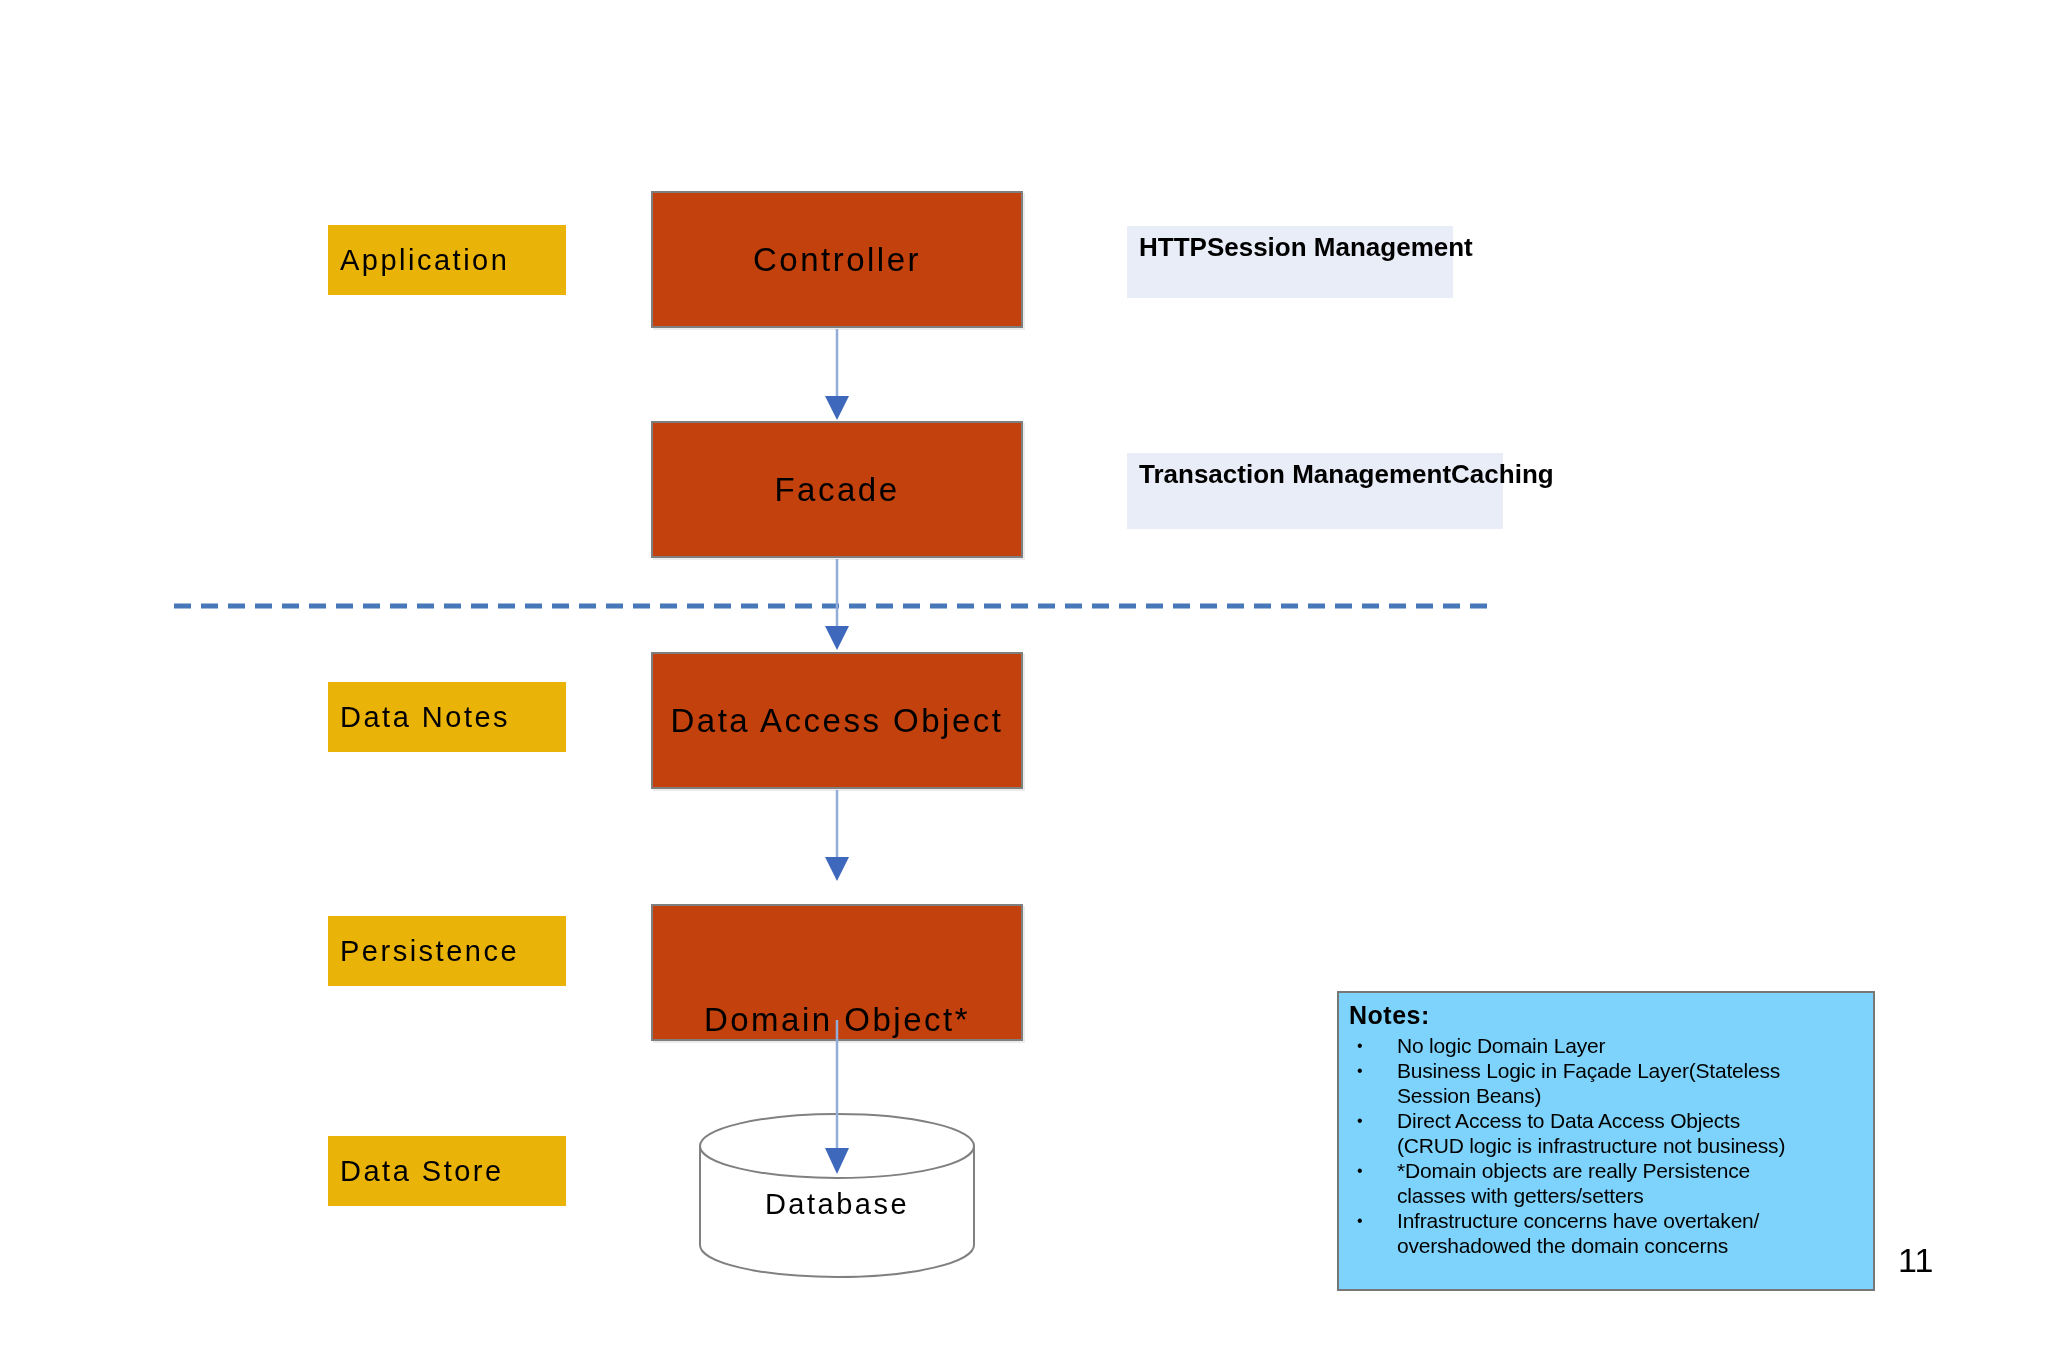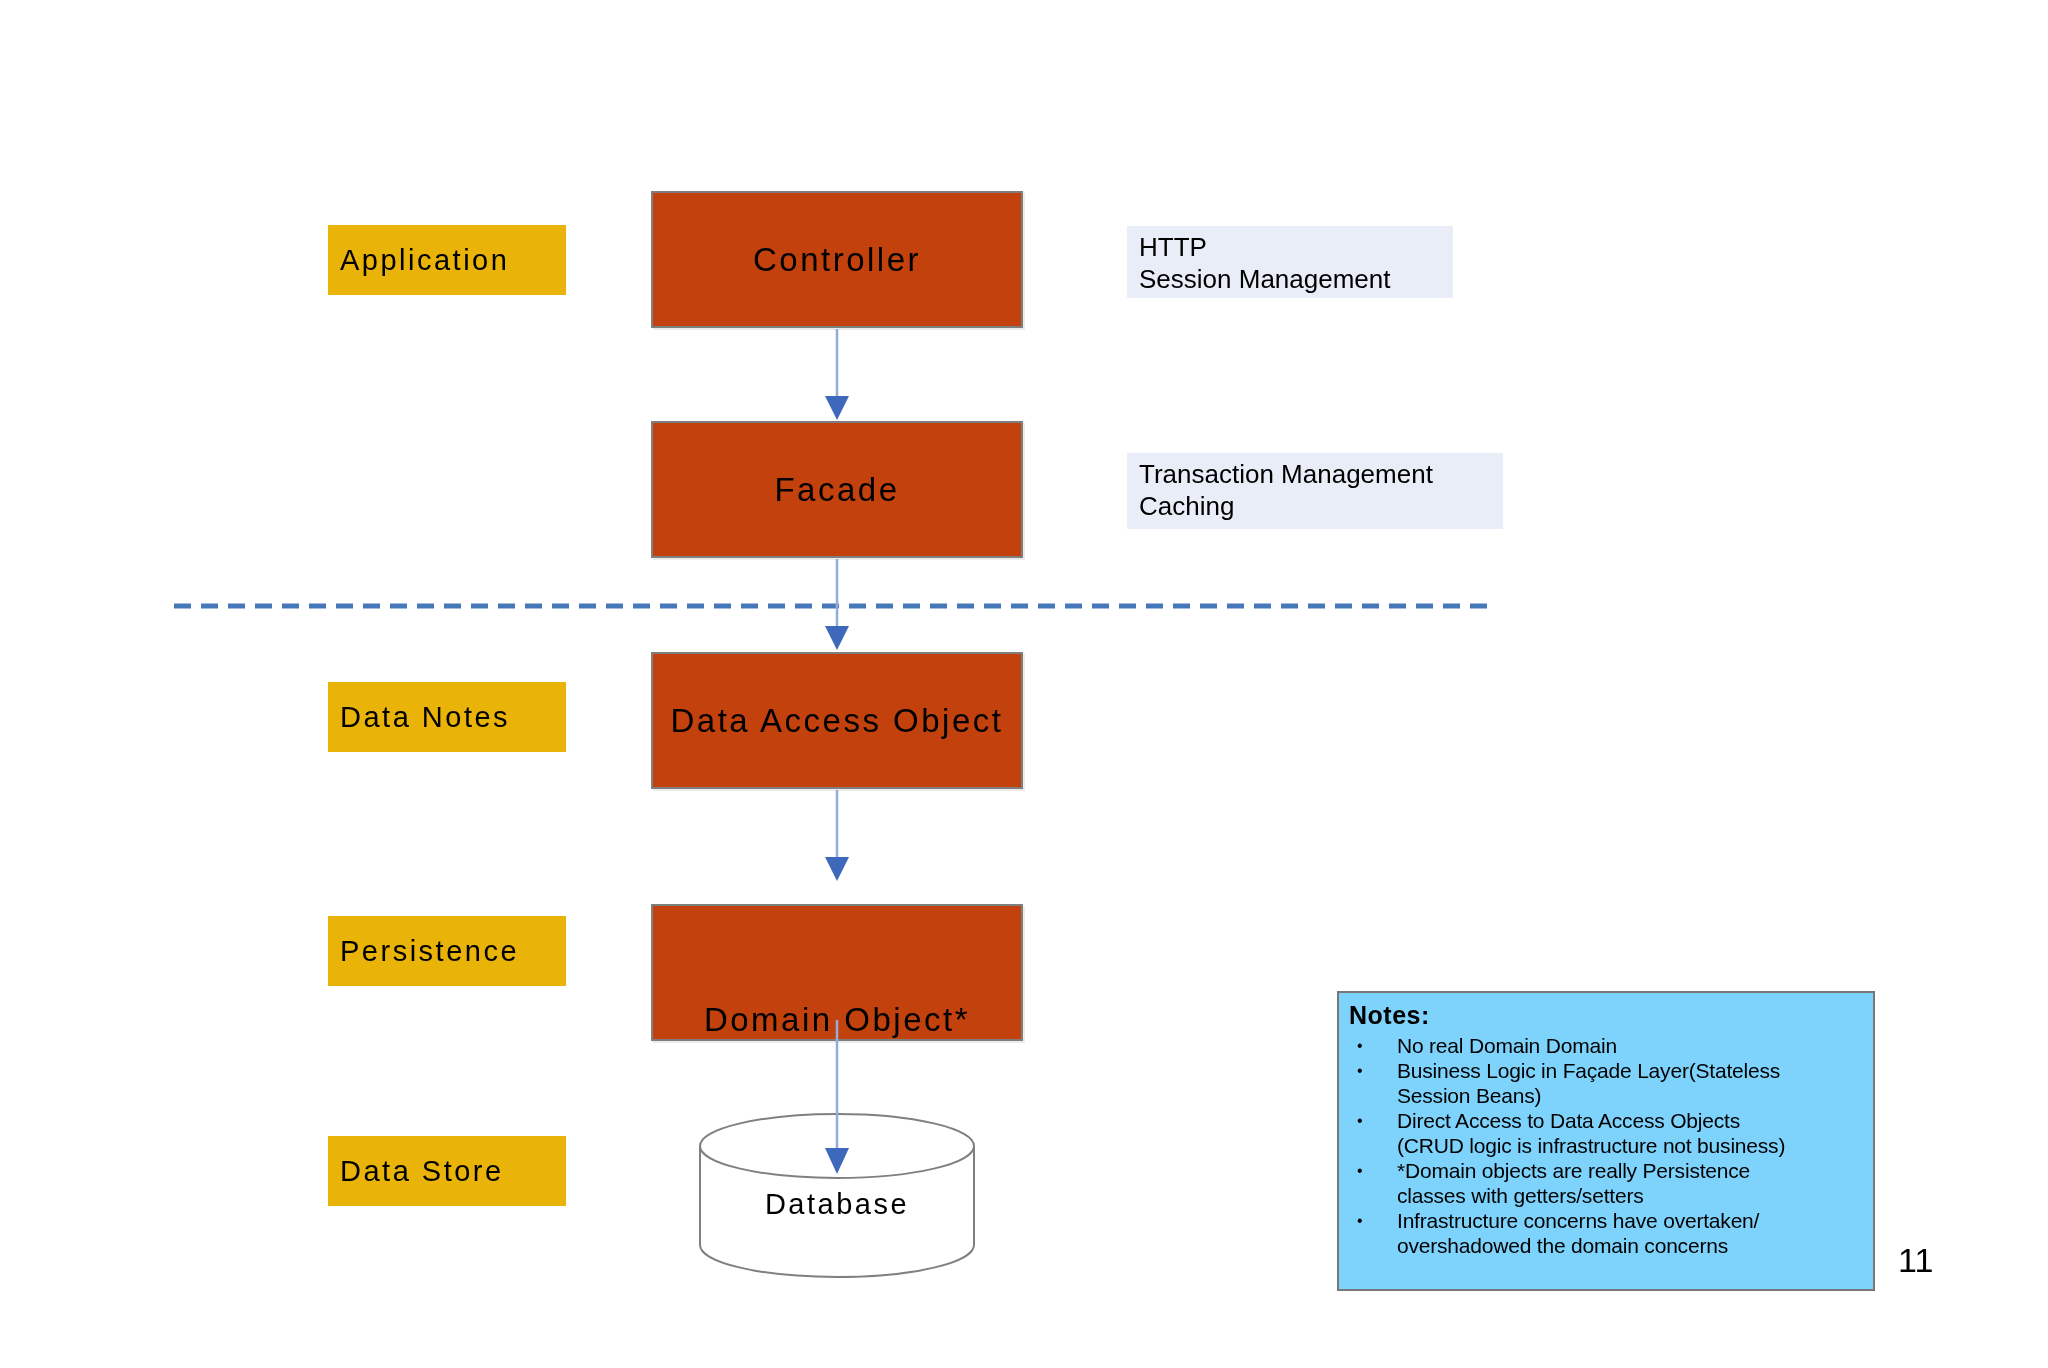--- a/index.html
+++ b/index.html
@@ -30,22 +30,23 @@
     position: absolute; left: 651px; width: 372px; height: 137px;
     background: #c2410c; border: 2px solid #7F7F7F;
     display: flex; align-items: center; justify-content: center;
     font-size: 33px; letter-spacing: 2.5px; white-space: nowrap;
     box-shadow: 2px 2px 0 rgba(180,180,180,0.25);
   }
 
   
   .annotation {
     position: absolute; background: #E9EDF7; padding: 6px 12px;
-    font-size: 26px; line-height: 1.22; display: flex; flex-direction: column;
+    font-size: 26px; line-height: 1.22; display: flex; flex-direction: row;
     white-space: nowrap;
+    font-weight: bold;
   }
 
   
   .database-label {
     position: absolute; left: 700px; top: 1188px; width: 274px;
     text-align: center; font-size: 29px; letter-spacing: 2.5px; z-index: 6;
   }
 
   
   .notes-box {
@@ -94,21 +95,21 @@
   </div>
   <div class="annotation" style="left:1127px; top:453px; width:376px; height:76px;">
     <span>Transaction Management</span>
     <span>Caching</span>
   </div>
 
   <div class="notes-box">
     <div class="notes-title">Notes:</div>
     <div class="note-item">
       <span class="note-bullet">•</span>
-      <span class="note-text">No real Domain Domain</span>
+      <span class="note-text">No logic Domain Layer</span>
     </div>
     <div class="note-item">
       <span class="note-bullet">•</span>
       <span class="note-text">Business Logic in Façade Layer(Stateless
 Session Beans)</span>
     </div>
     <div class="note-item">
       <span class="note-bullet">•</span>
       <span class="note-text">Direct Access to Data Access Objects
 (CRUD logic is infrastructure not business)</span>

